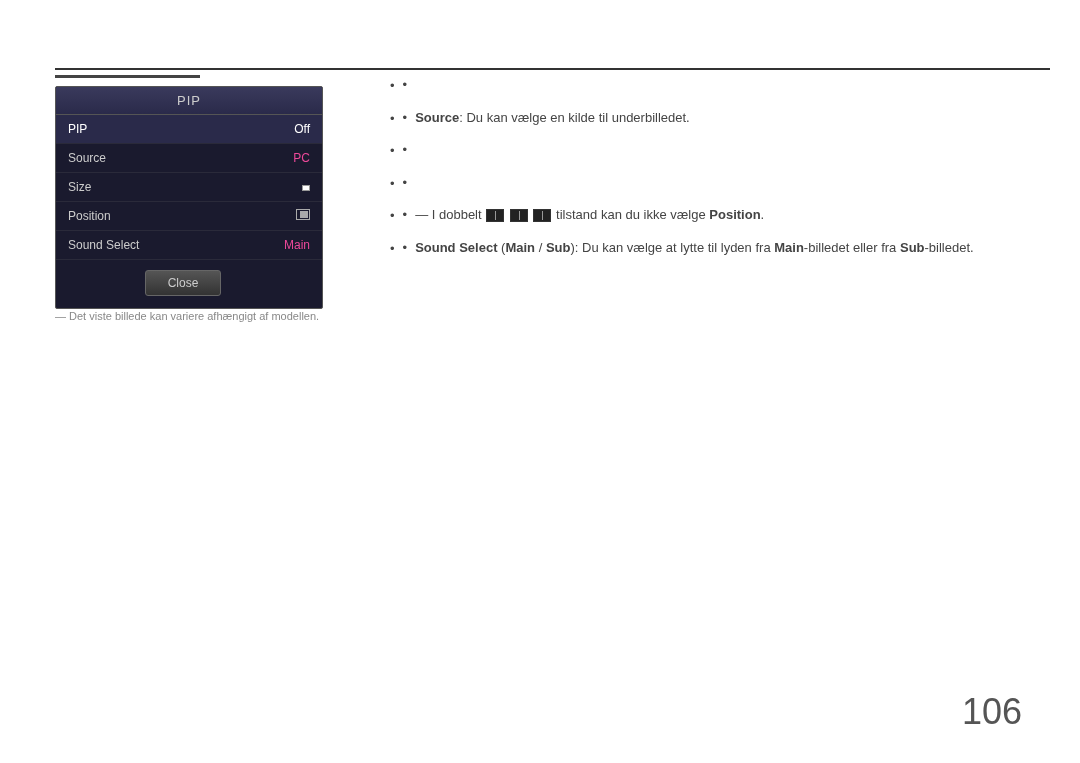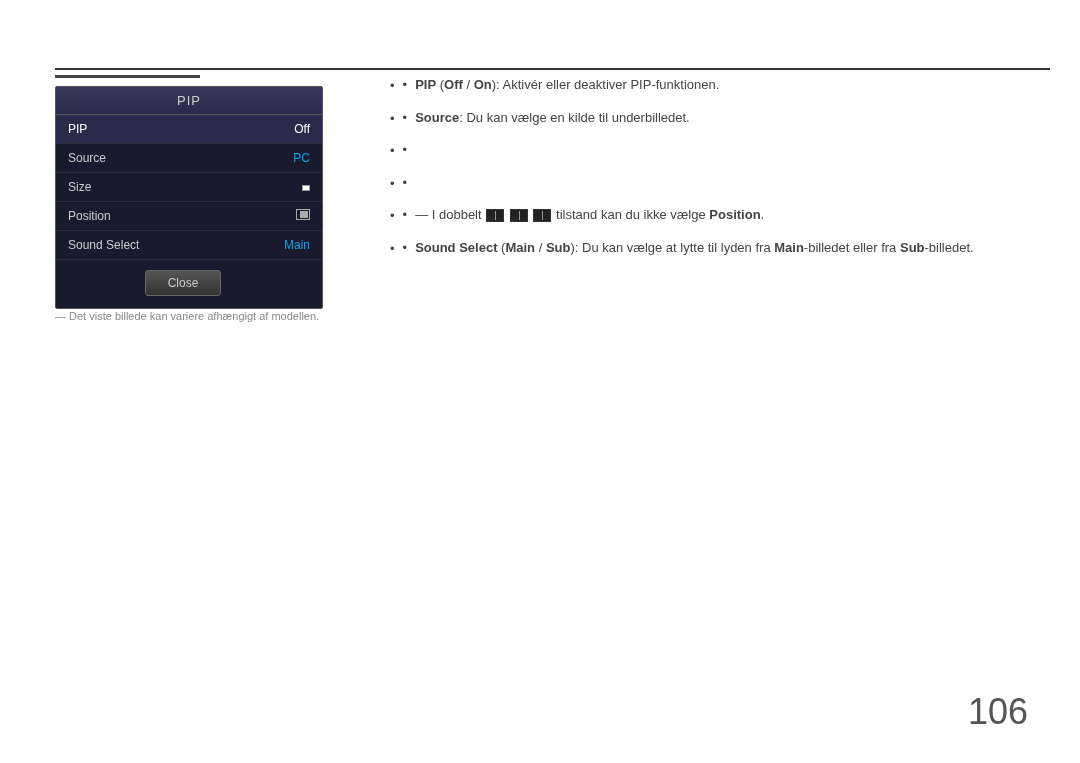--- a/index.html
+++ b/index.html
@@ -81,21 +81,21 @@
 
     .pip-menu-item .item-label {
       color: #ccc;
     }
 
     .pip-menu-item.active .item-label {
       color: #fff;
     }
 
     .pip-menu-item .item-value {
-      color: #0ea5e9;
+      color: #ec4899;
       font-size: 12px;
     }
 
     .pip-menu-item.active .item-value {
       color: #fff;
     }
 
     
     .size-icons {
       display: inline-flex;
@@ -240,21 +240,21 @@
       top: 1px; bottom: 1px;
       left: 50%;
       width: 1px;
       background: #999;
     }
 
     
     .page-number {
       position: absolute;
       bottom: 30px;
-      right: 52px;
+      right: 58px;
       font-size: 36px;
       font-weight: 300;
       color: #555;
     }
   </style>
 </head>
 <body>
 
 <div class="top-line"></div>
 
@@ -305,23 +305,20 @@
   </div>
 </div>
 
 <div class="footer-note">― Det viste billede kan variere afhængigt af modellen.</div>
 
 <div class="right-content">
   <ul class="bullet-list">
 
     <li>
       <span style="margin-right:8px;">•</span>
-      <span>
-        <strong>PIP</strong> (<strong>Off</strong> / <strong>On</strong>): Aktivér eller deaktiver PIP-funktionen.
-      </span>
     </li>
 
     <li>
       <span style="margin-right:8px;">•</span>
       <span>
         <strong>Source</strong>: Du kan vælge en kilde til underbilledet.
       </span>
     </li>
 
     <li>

